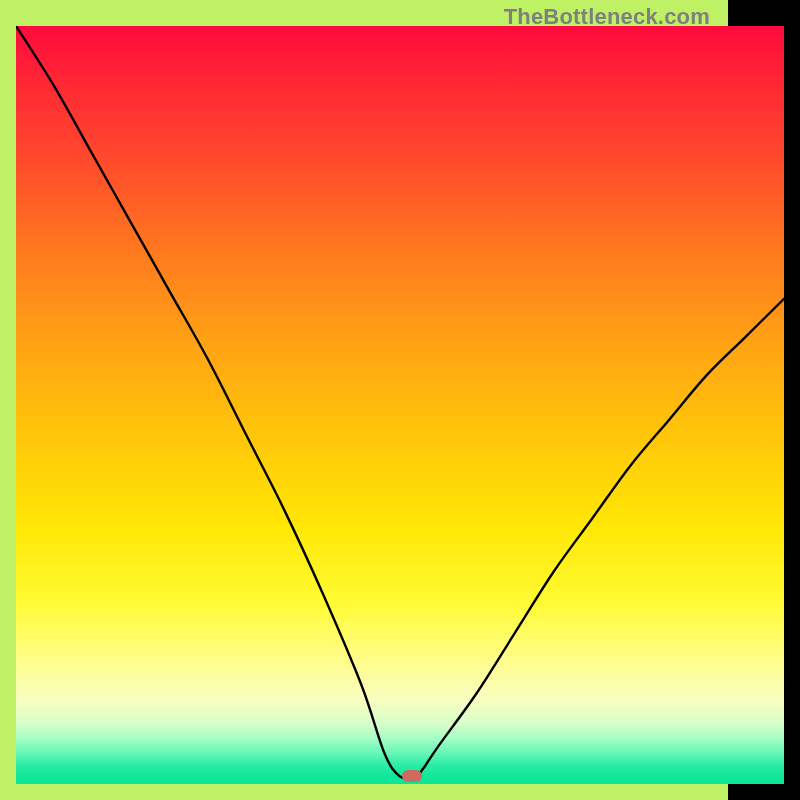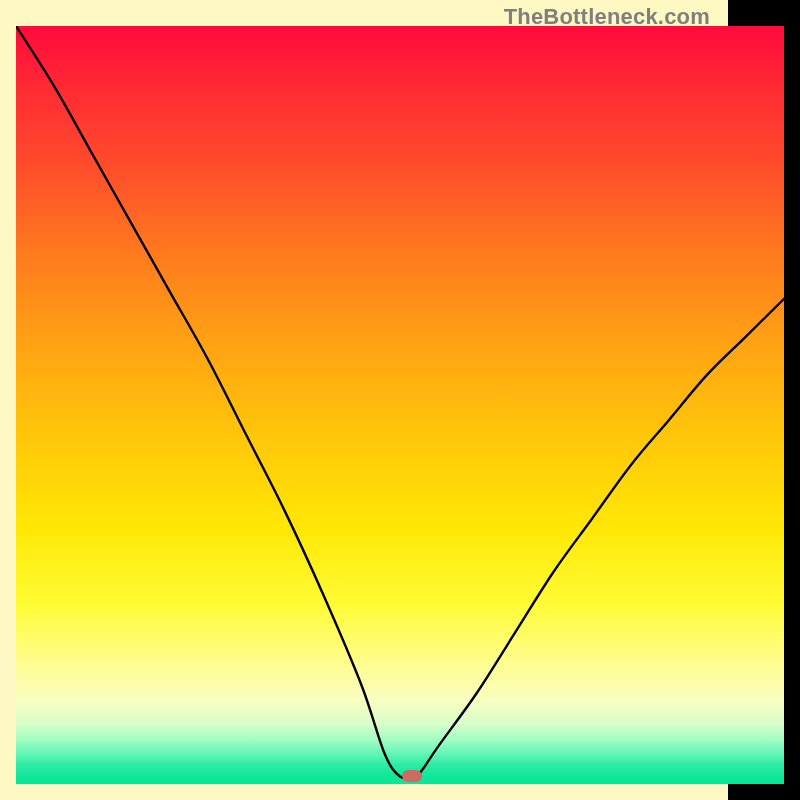--- a/index.html
+++ b/index.html
@@ -1,21 +1,21 @@
 <!DOCTYPE html>
 <html><head>
 <meta charset="utf-8">
 <style>
   * { margin: 0; padding: 0; box-sizing: border-box; }
   body { width: 800px; height: 800px; overflow: hidden; position: relative; background: #000; }
   .frame {
     position: absolute;
     top: 0; left: 0;
     width: 728px; height: 800px;
-    background: #fef9c3;
+    background: #bef264;
   }
   .plot-area {
     position: absolute;
     top: 26px;
     left: 16px;
     width: 768px;
     height: 758px;
     background: linear-gradient(to bottom,
       #ff0a3c 0%,
       #ff2a34 8%,

